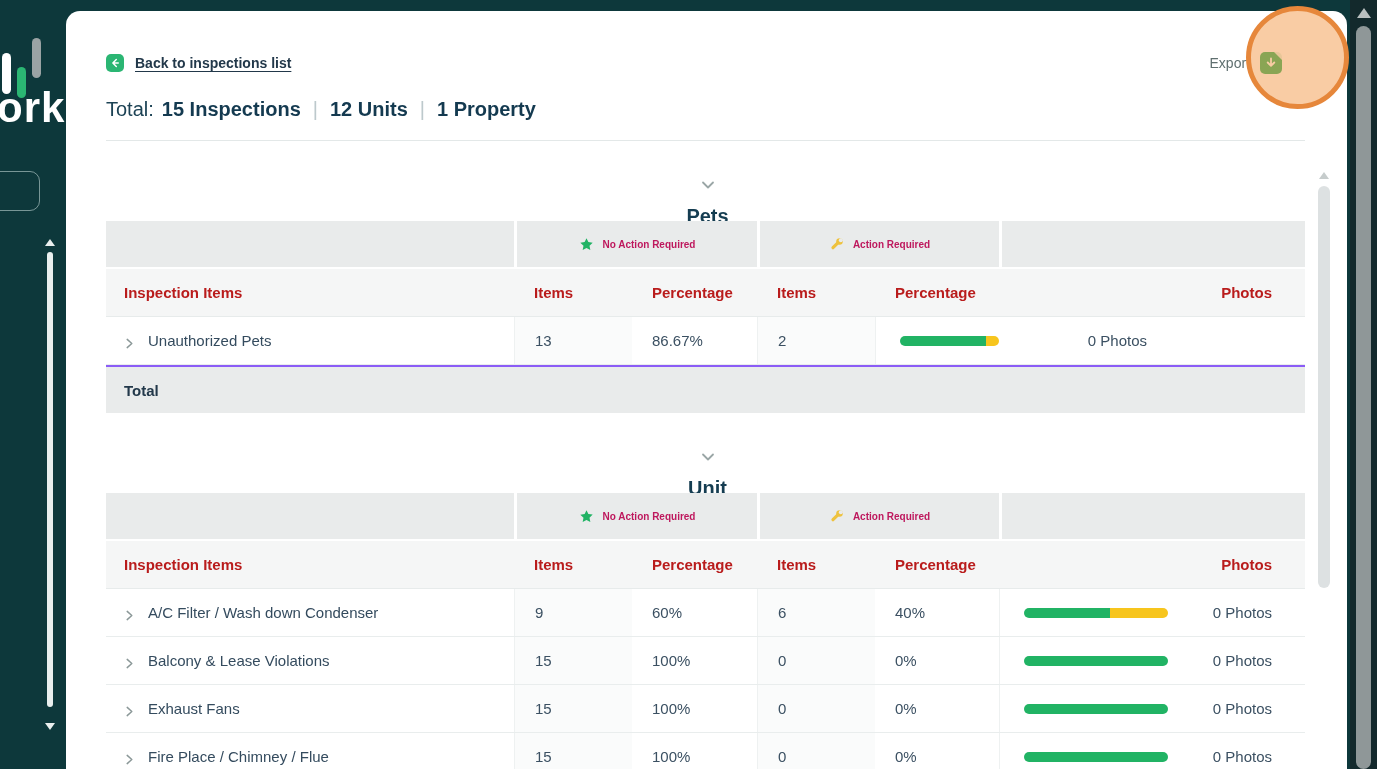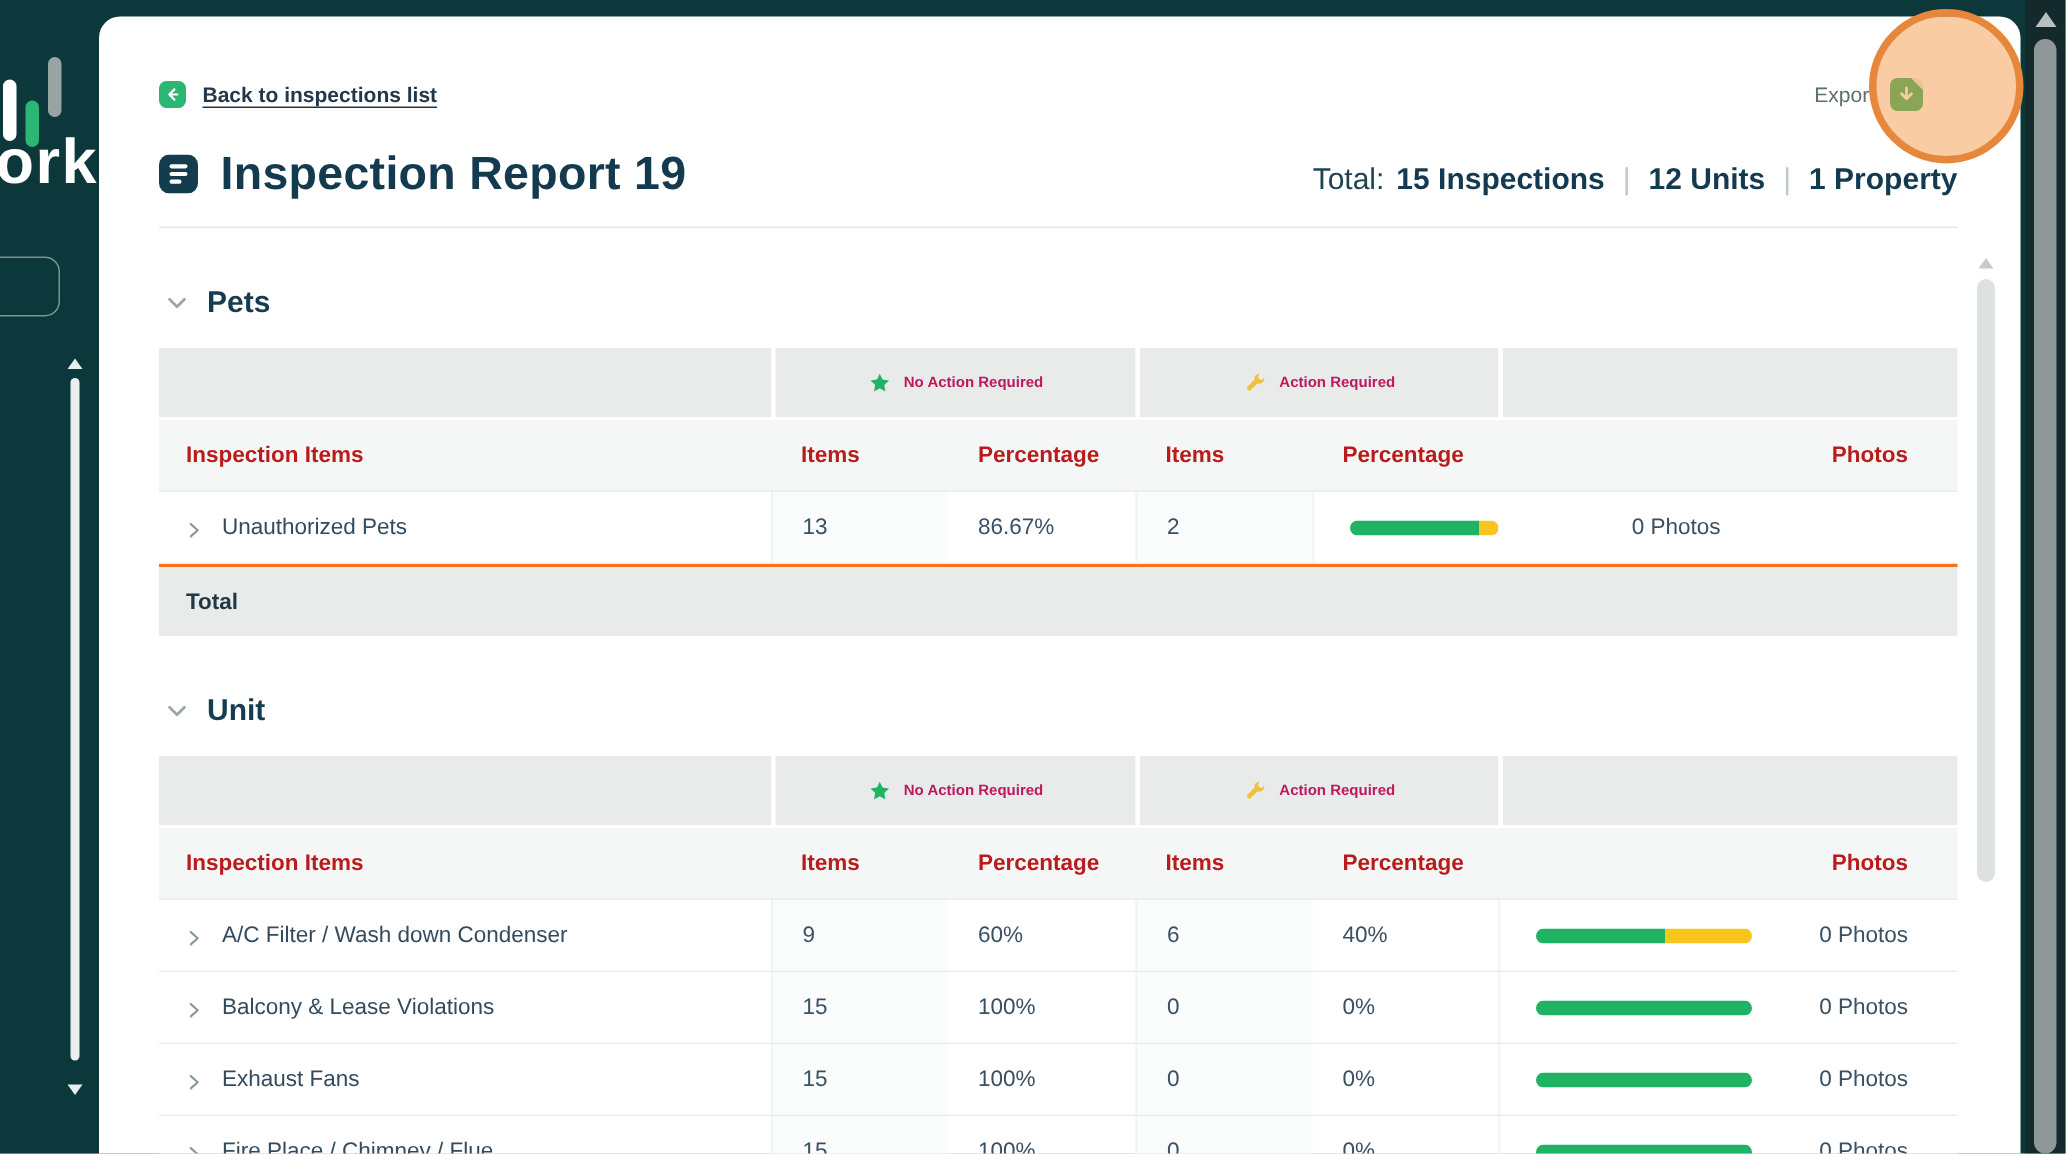--- a/index.html
+++ b/index.html
@@ -46,21 +46,21 @@
   .title-icon { width:26px; height:26px; flex:0 0 auto; }
   .page-title { font-size:31px; font-weight:700; color:#143a50; letter-spacing:.2px; }
   .totals { display:flex; align-items:baseline; font-size:20px; padding-bottom:2px; }
   .totals-label { font-weight:500; color:#1d4355; margin-right:8px; }
   .totals-value { font-weight:700; color:#143a50; white-space:nowrap; }
   .totals-sep { color:#bdc9cc; font-weight:400; margin:0 12px; }
 
   .divider { height:1px; background:#e3e8e8; margin-top:17px; }
 
   
-  .section-header { display:flex; align-items:center; gap:12px; margin:36px 0 0 4px; cursor:pointer; height:28px; }
+  .section-header { display:flex; align-items:center; gap:12px; margin:36px 0 0 4px; cursor:pointer; height:28px;flex-direction:column; }
   .section-title { font-size:20px; font-weight:700; color:#153d51; }
   .chev-down { width:16px; height:16px; }
 
   .tbl { margin-top:16px; width:1199px; }
   .t-group { display:grid; grid-template-columns:408px 243px 242px 306px; height:48px; border-bottom:2px solid #ffffff; }
   .t-group > div { background:#e9ebeb; display:flex; align-items:center; justify-content:center; }
   .t-group > div + div { border-left:3px solid #ffffff; }
   .group-label { display:flex; align-items:center; gap:9px; font-size:10px; font-weight:700; color:#be185d; }
   .group-label svg { flex:0 0 auto; }
 
@@ -75,21 +75,21 @@
   .cell-items { background:#fafbfb; border-left:1px solid #eef1f1; }
   .cell-pct {}
   .cell-a-items { background:#fafbfb; border-left:1px solid #eef1f1; }
   .cell-bar { border-left:1px solid #eef1f1; padding-left:24px !important; }
   .cell-photos { justify-content:flex-end; padding-right:33px; padding-left:0 !important; }
 
   .bar { width:144px; height:10px; border-radius:5px; overflow:hidden; display:flex; }
   .bar-green { background:#21b364; height:100%; }
   .bar-yellow { background:#f7c51d; height:100%; }
 
-  .t-total { height:48px; background:#e9ebeb; border-top:2px solid #f97316; display:flex; align-items:center; padding-left:18px; font-size:15px; font-weight:600; color:#22384a; }
+  .t-total { height:48px; background:#e9ebeb; border-top:2px solid #8b5cf6; display:flex; align-items:center; padding-left:18px; font-size:15px; font-weight:600; color:#22384a; }
 
   .chev-right { width:11px; height:11px; flex:0 0 auto; }
 
   
   .inner-scroll-thumb { position:absolute; left:1318px; top:186px; width:12px; height:402px; background:#dde1e2; border-radius:6px; z-index:20; }
   .inner-scroll-up { position:absolute; left:1319px; top:172px; width:0; height:0; border-left:5px solid transparent; border-right:5px solid transparent; border-bottom:7px solid #c6cccc; z-index:20; }
 
   .browser-scroll-track { position:absolute; left:1350px; top:0; width:27px; height:769px; background:#13292c; z-index:25; }
   .browser-scroll-up { position:absolute; left:1357px; top:8px; width:0; height:0; border-left:7px solid transparent; border-right:7px solid transparent; border-bottom:10px solid #b9bfbf; z-index:26; }
   .browser-scroll-thumb { position:absolute; left:1356px; top:26px; width:15px; height:743px; background:#8f9798; border-radius:8px; z-index:26; }
@@ -131,31 +131,20 @@
           <svg width="22" height="22" viewBox="0 0 22 22">
             <rect x="0" y="0" width="22" height="22" rx="5" fill="#21b15f"></rect>
             <path d="M14 0 L22 0 L22 8 Z" fill="#ffffff" opacity="0.85"></path>
             <path d="M11 6.5 v7 M7.7 10.5 l3.3 3.4 3.3-3.4" stroke="#ffffff" stroke-width="1.8" fill="none" stroke-linecap="round" stroke-linejoin="round"></path>
           </svg>
         </span>
       </div>
     </div>
 
     <div class="title-row">
-      <div class="title-left">
-        <span class="title-icon">
-          <svg width="26" height="26" viewBox="0 0 26 26">
-            <rect x="0" y="0" width="26" height="26" rx="7" fill="#143c4f"></rect>
-            <rect x="7" y="6.5" width="12" height="2.8" rx="1.4" fill="#ffffff"></rect>
-            <rect x="7" y="11.6" width="12" height="2.8" rx="1.4" fill="#ffffff"></rect>
-            <rect x="7" y="16.7" width="8" height="2.8" rx="1.4" fill="#ffffff"></rect>
-          </svg>
-        </span>
-        <span class="page-title">Inspection Report 19</span>
-      </div>
       <div class="totals">
         <span class="totals-label">Total:</span>
         <span class="totals-value">15 Inspections</span>
         <span class="totals-sep">|</span>
         <span class="totals-value">12 Units</span>
         <span class="totals-sep">|</span>
         <span class="totals-value">1 Property</span>
       </div>
     </div>
 

